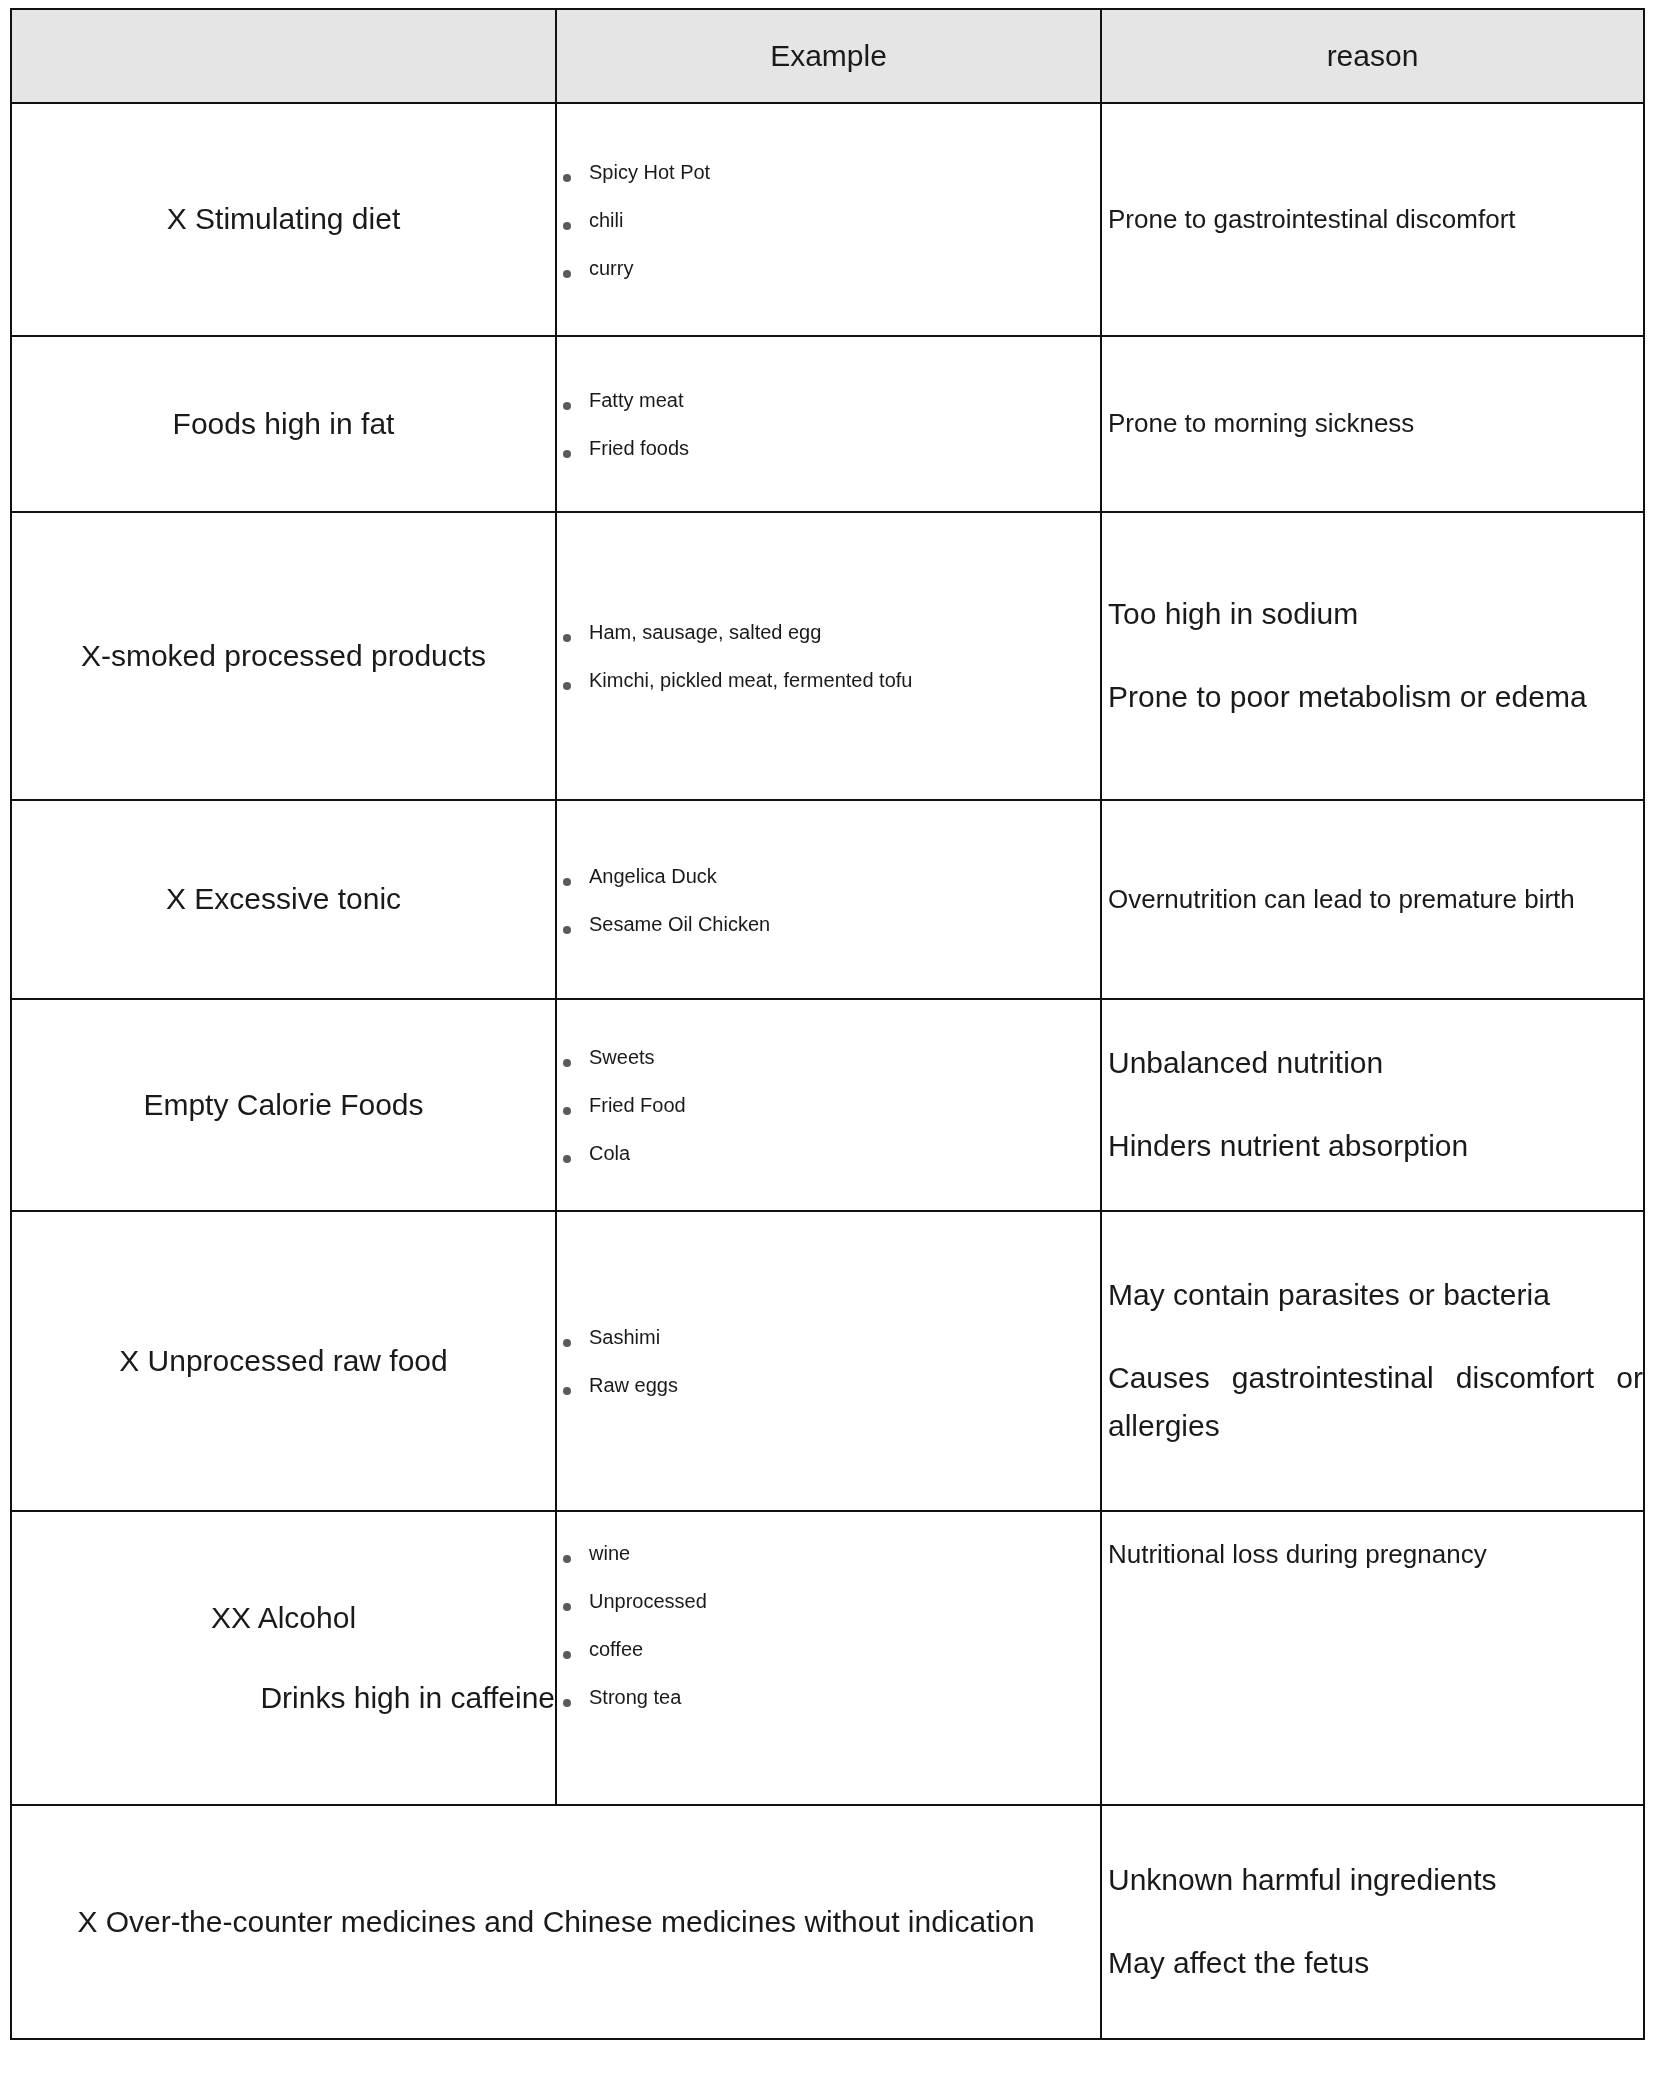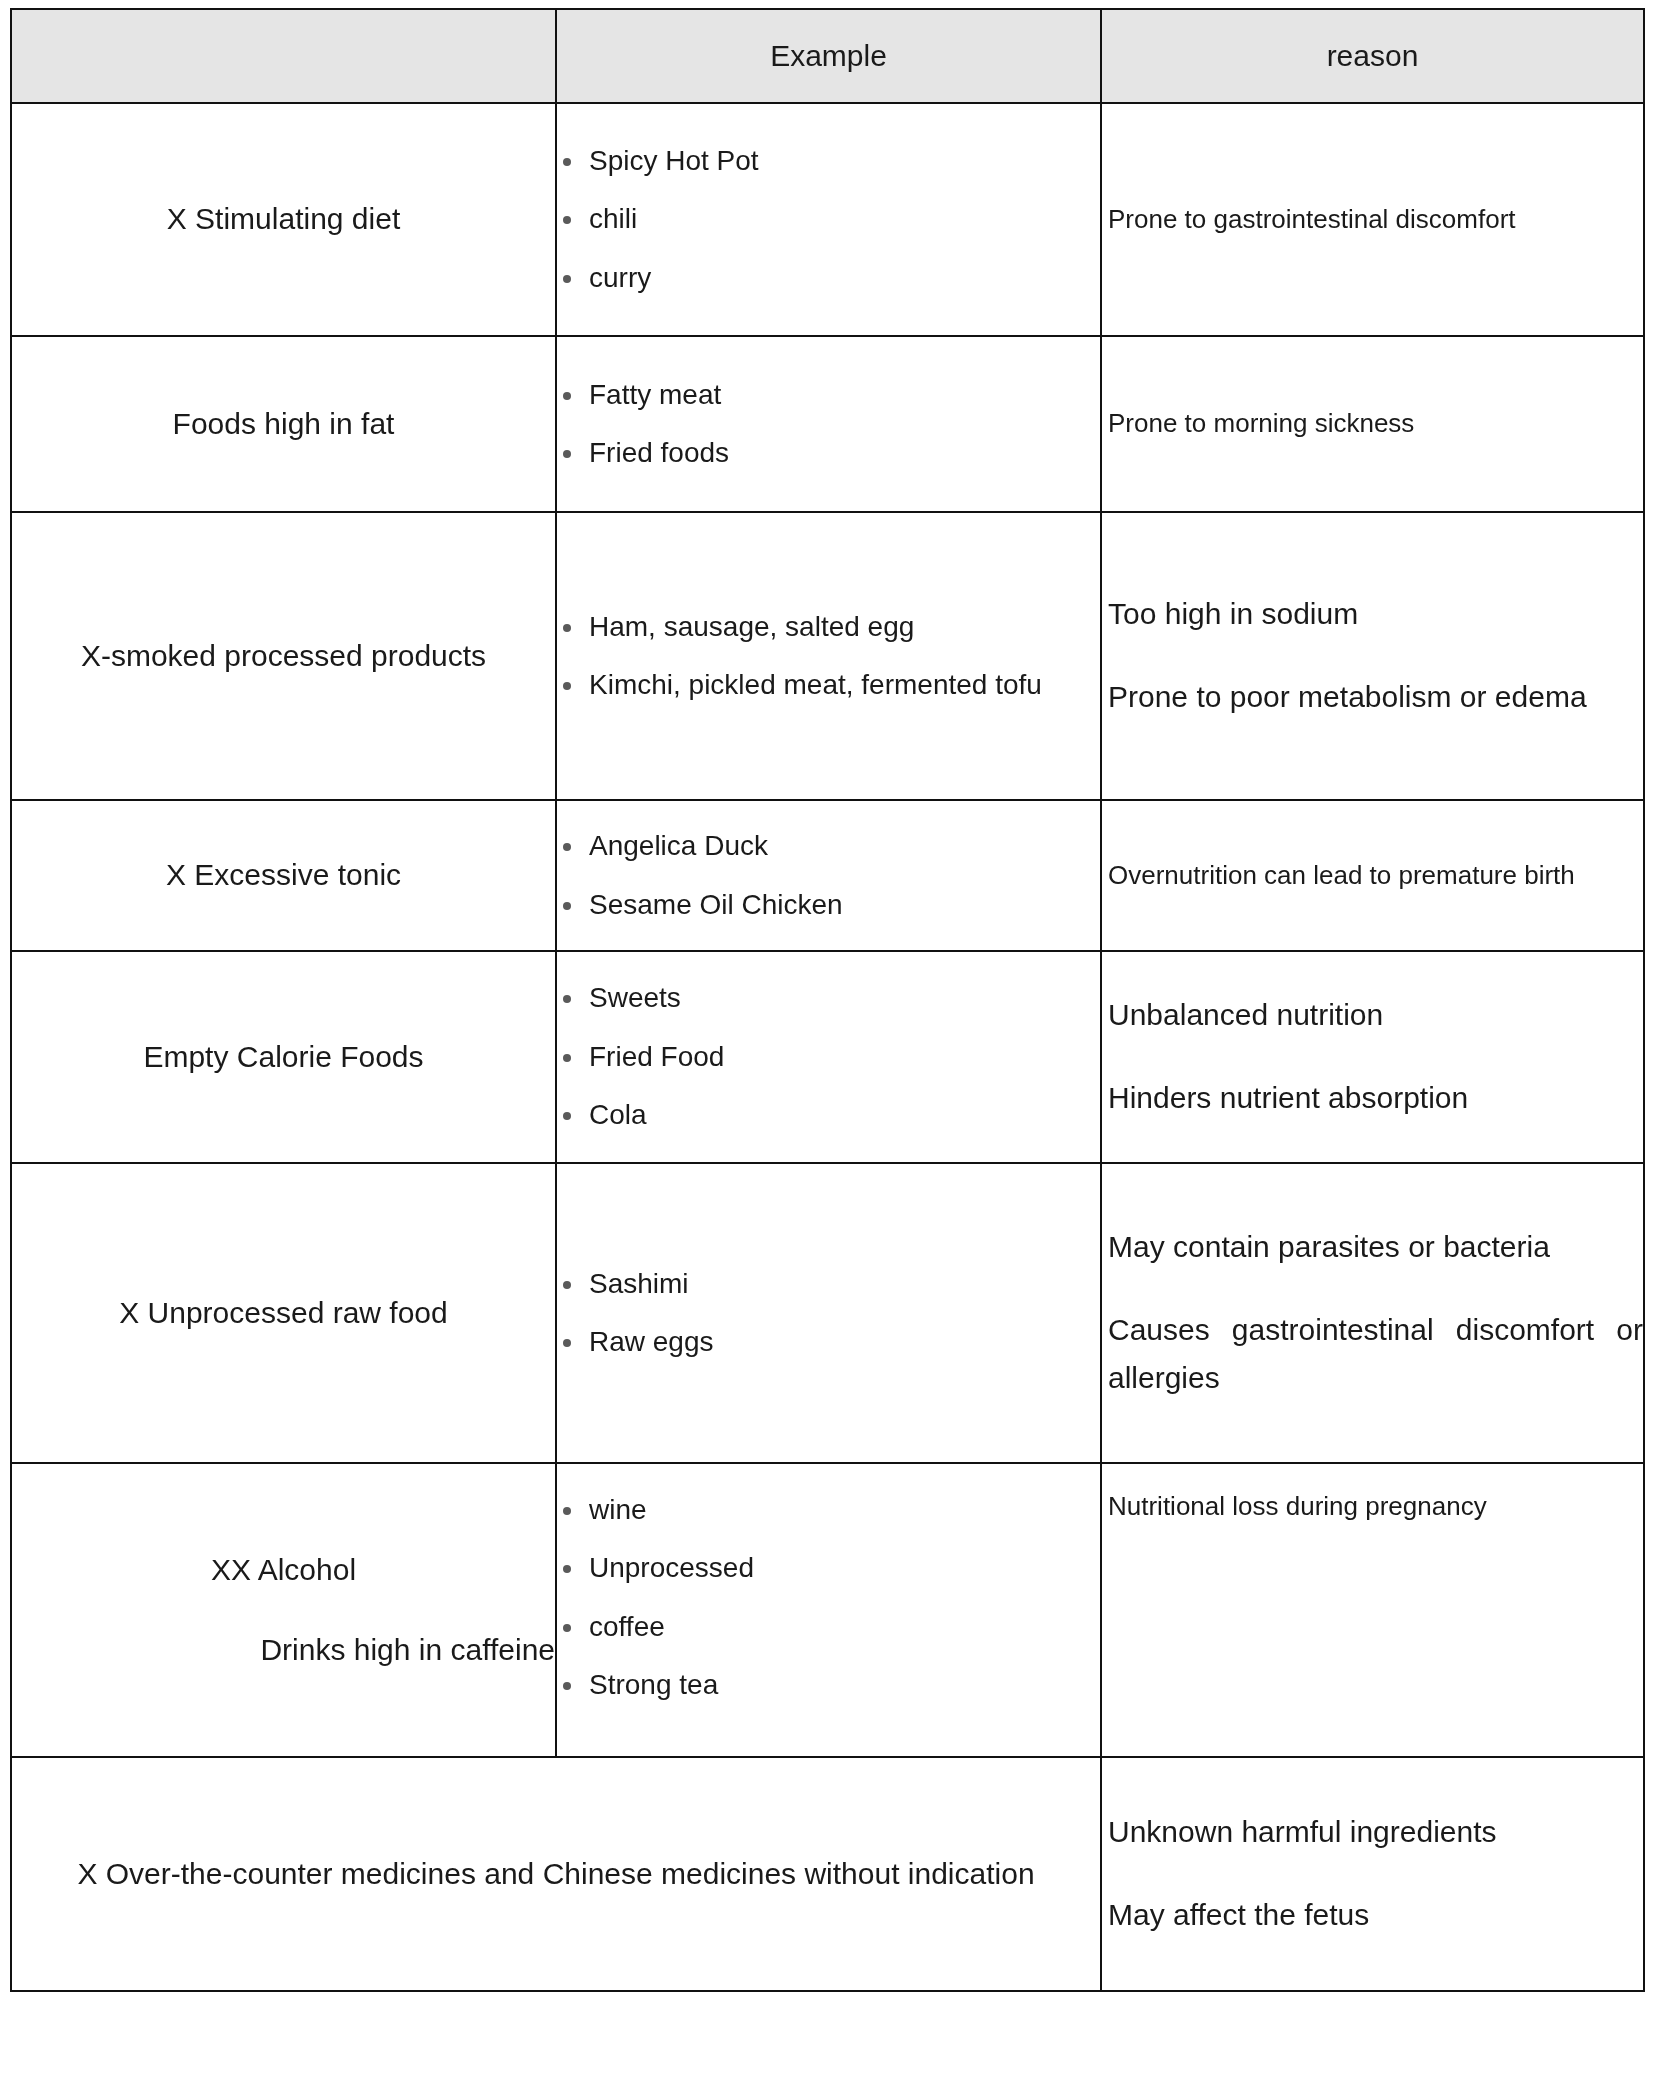--- a/index.html
+++ b/index.html
@@ -72,21 +72,21 @@
     padding: 10px 18px 10px 52px;
     vertical-align: middle;
   }
   ul.ex-list {
     margin: 0;
     padding: 0 0 0 28px;
     list-style: none;
   }
   ul.ex-list li {
     position: relative;
-    font-size: 28px;
+    font-size: 20px;
     line-height: 1.30;
     color: #1a1a1a;
     margin: 0 5px 22px 0;
     padding-left: 4px;
   }
   ul.ex-list li:last-child { margin-bottom: 0; }
   ul.ex-list li::before {
     content: "";
     position: absolute;
     left: -22px;
@@ -177,21 +177,21 @@
             <li>Ham, sausage, salted egg</li>
             <li>Kimchi, pickled meat, fermented tofu</li>
           </ul>
         </td>
         <td class="rsn-cell v-mid big">
           <p class="rsn-p">Too high in sodium</p>
           <p class="rsn-p just">Prone to poor metabolism or edema</p>
         </td>
       </tr>
 
-      <tr style="height:151px;">
+      <tr style="height:199px;">
         <td class="cat-cell">X Excessive tonic</td>
         <td class="ex-cell">
           <ul class="ex-list">
             <li>Angelica Duck</li>
             <li>Sesame Oil Chicken</li>
           </ul>
         </td>
         <td class="rsn-cell v-mid">
           <p class="rsn-p">Overnutrition can lead to premature birth</p>
         </td>

